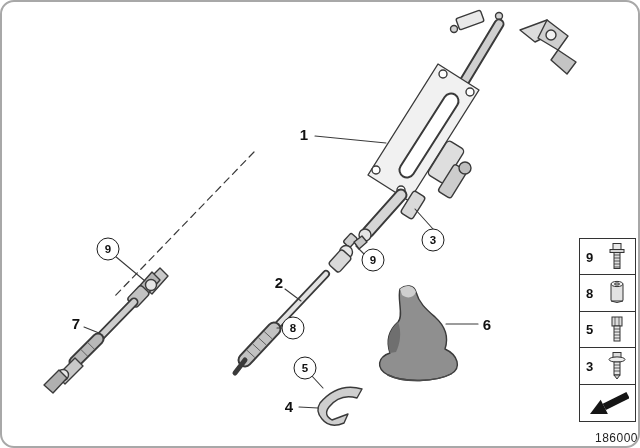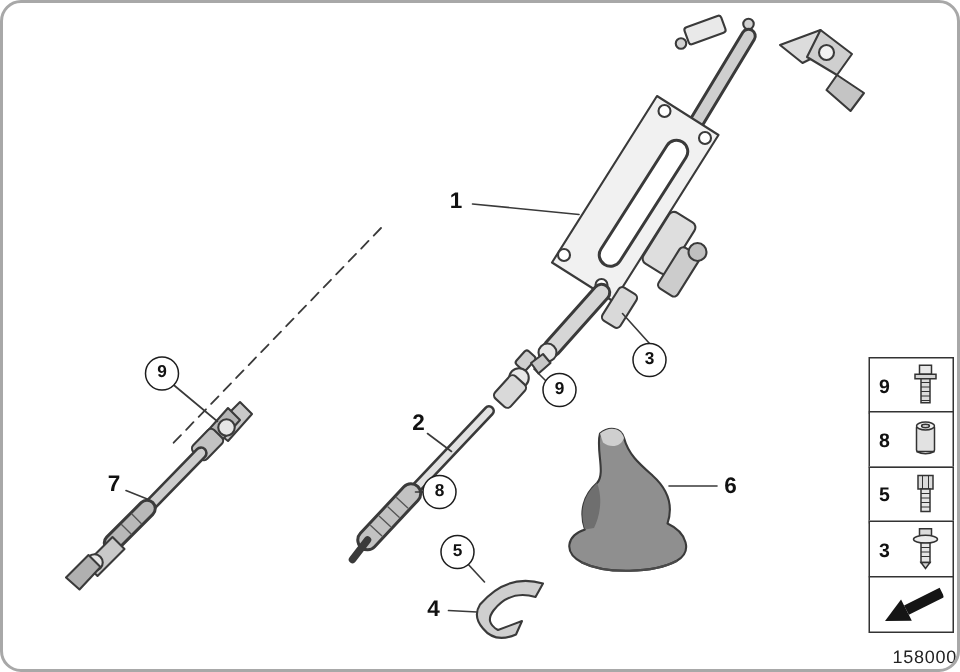--- a/index.html
+++ b/index.html
@@ -217,15 +217,15 @@
       <svg width="46" height="30">
         <g fill="#151515">
           <polygon points="4,26 14.7,11.7 21.9,25.9"></polygon>
           <polygon points="16.7,15.7 40.4,3.9 43.6,10.1 19.9,21.9"></polygon>
         </g>
       </svg>
     </div>
 
   </div>
 
-  <div class="pnum">158000</div>
+  <div class="pnum">186000</div>
 
 </div>
 
 </body></html>

